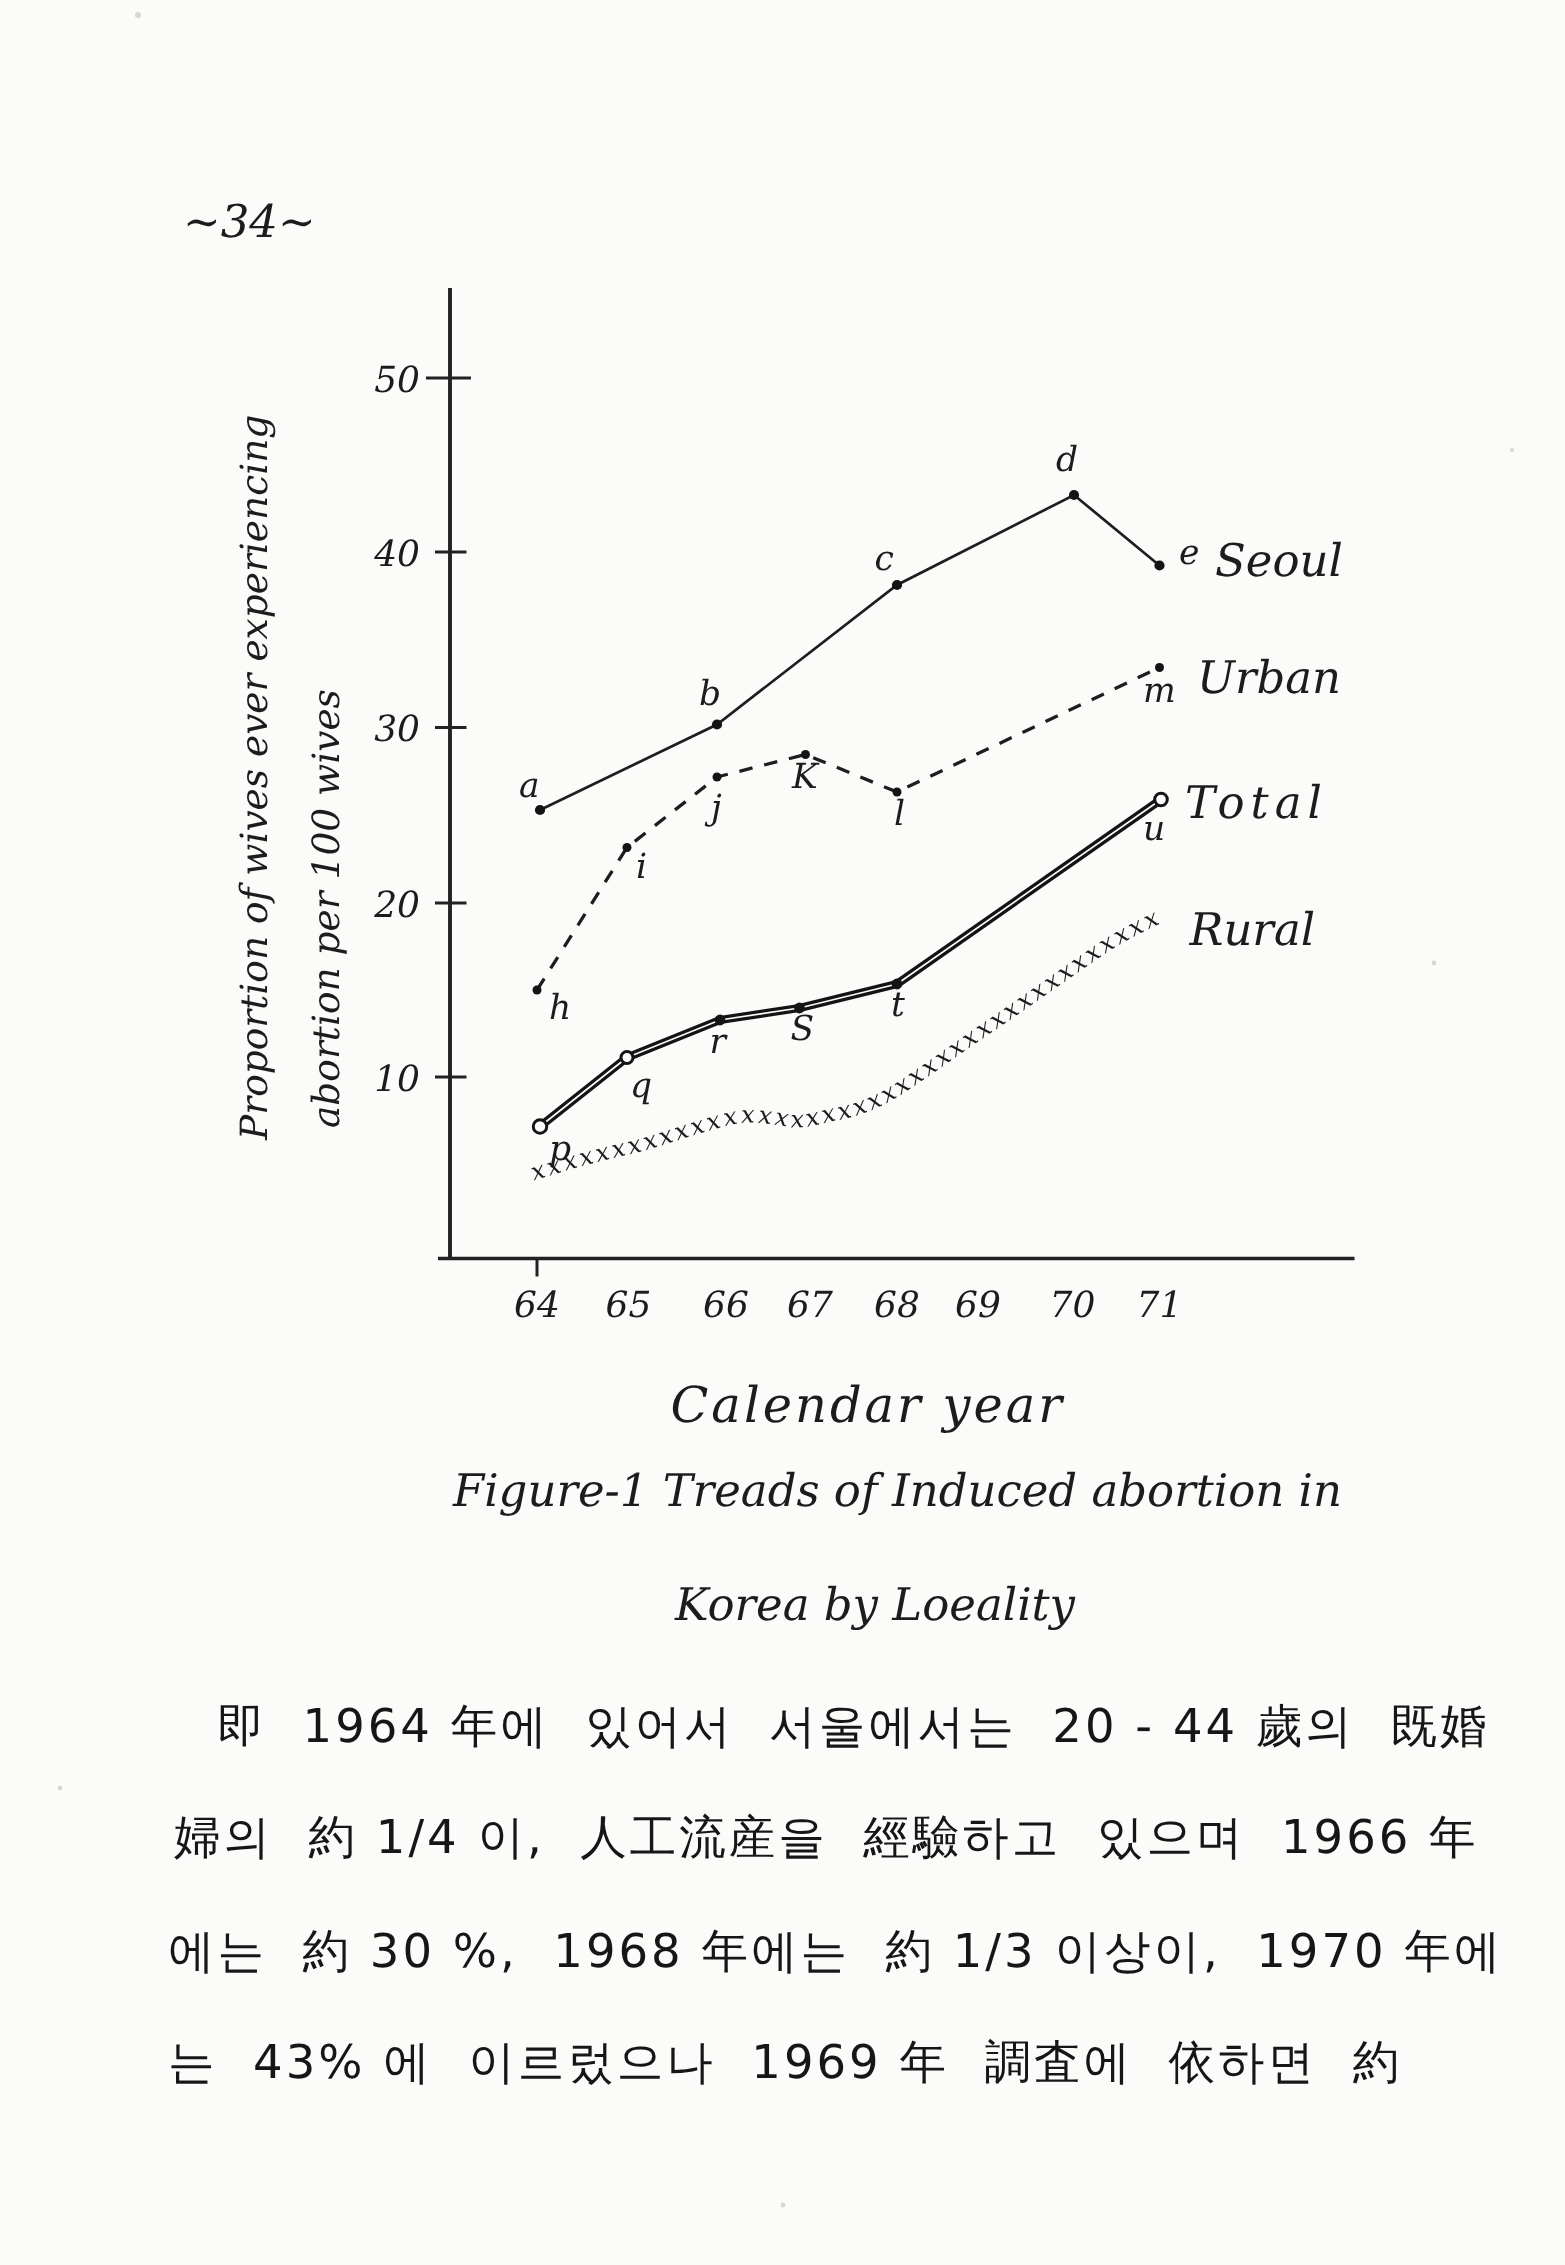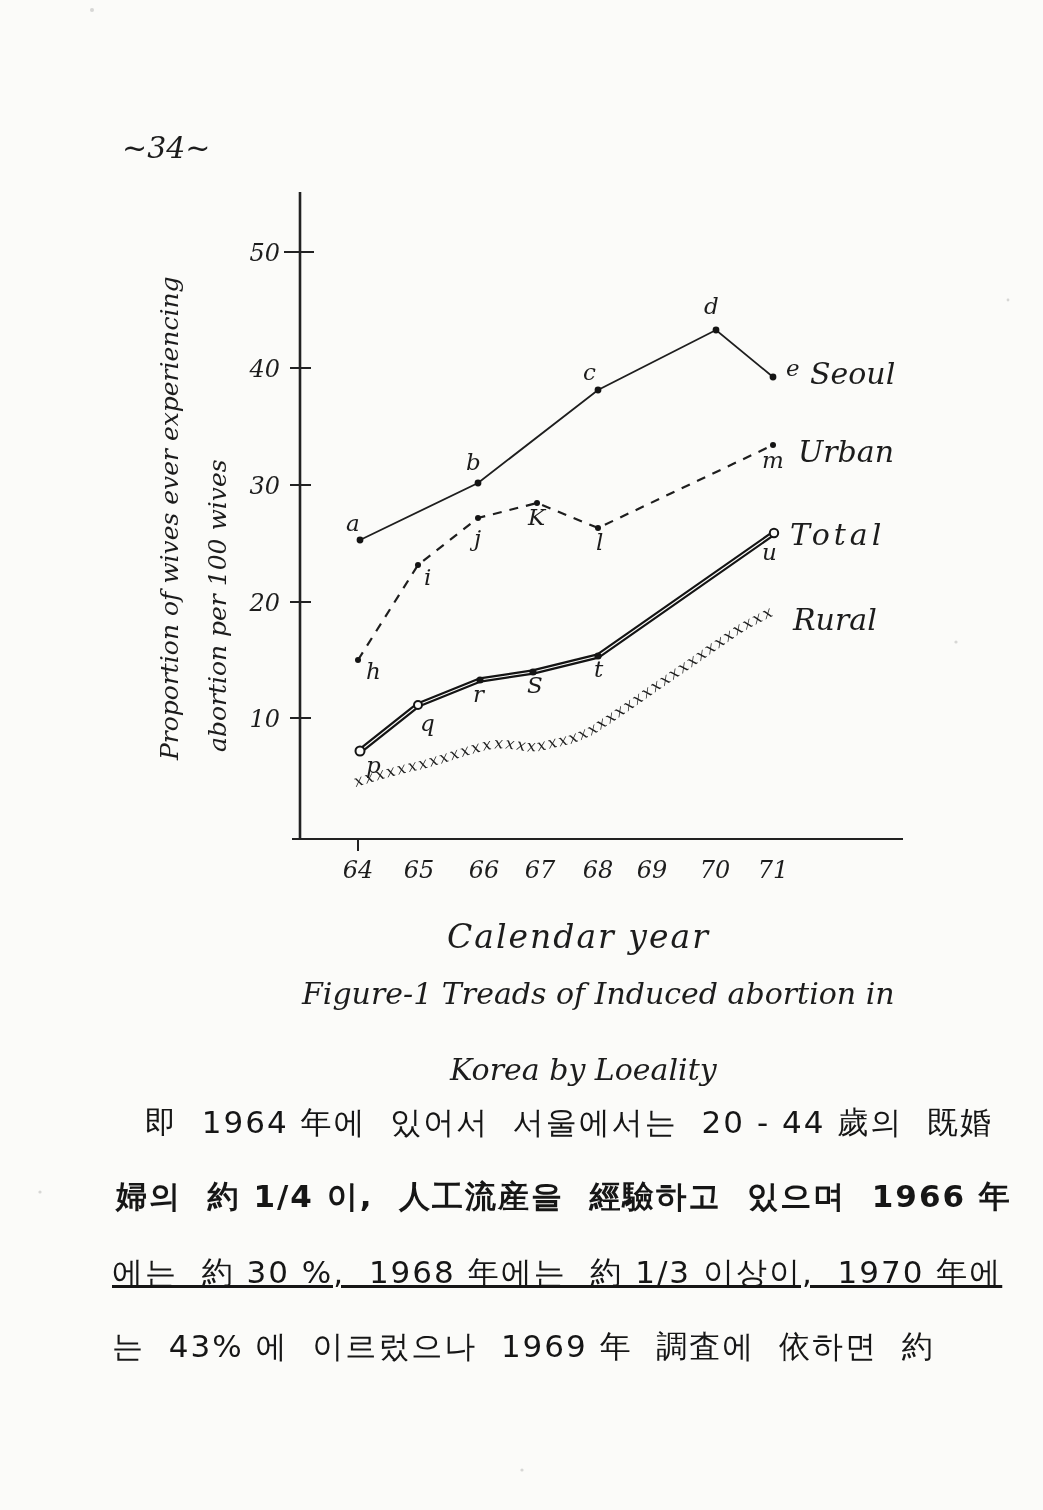--- a/index.html
+++ b/index.html
@@ -30,20 +30,21 @@
   .legend{font-size:30px;}
   .speck{fill:#555;opacity:.22;}
   .cjk-line{
     position:absolute;
     font-family:"DejaVu Sans","DejaVu Serif",sans-serif;
     font-style:normal;
     font-size:31px;
     letter-spacing:2px;
     color:#161616;
     white-space:pre;
+    margin-top:28px;
   }
 </style>
 </head>
 <body>
 
 <svg id="page-svg" width="1043" height="1510" viewBox="0 0 1043 1510" xmlns="http://www.w3.org/2000/svg">
 
   <text x="122" y="158" font-size="30">~34~</text>
 
   <g>
@@ -159,15 +160,15 @@
       <textPath href="#rural-path">xxxxxxxxxxxxxxxxxxxxxxxxxxxxxxxxxxxxxxxxxxxxxxxxxx</textPath>
     </text>
     <text class="legend" x="793" y="630" font-size="28">Rural</text>
   </g>
 
   <text x="302" y="1004" font-size="30">Figure-1   Treads of Induced abortion in</text>
   <text x="450" y="1080" font-size="30">Korea  by  Loeality</text>
 </svg>
 
 <div class="cjk-line" style="left:145px; top:1102px;">即  1964 年에  있어서  서울에서는  20 - 44 歲의  既婚</div>
-<div class="cjk-line" style="left:116px; top:1176px;font-weight:bold;">婦의  約 1/4 이,  人工流産을  經驗하고  있으며  1966 年</div>
-<div class="cjk-line" style="left:112px; top:1252px;text-decoration:underline;">에는  約 30 %,  1968 年에는  約 1/3 이상이,  1970 年에</div>
+<div class="cjk-line" style="left:116px; top:1176px;">婦의  約 1/4 이,  人工流産을  經驗하고  있으며  1966 年</div>
+<div class="cjk-line" style="left:112px; top:1252px;">에는  約 30 %,  1968 年에는  約 1/3 이상이,  1970 年에</div>
 <div class="cjk-line" style="left:112px; top:1326px;">는  43% 에  이르렀으나  1969 年  調査에  依하면  約</div>
 
 </body></html>

